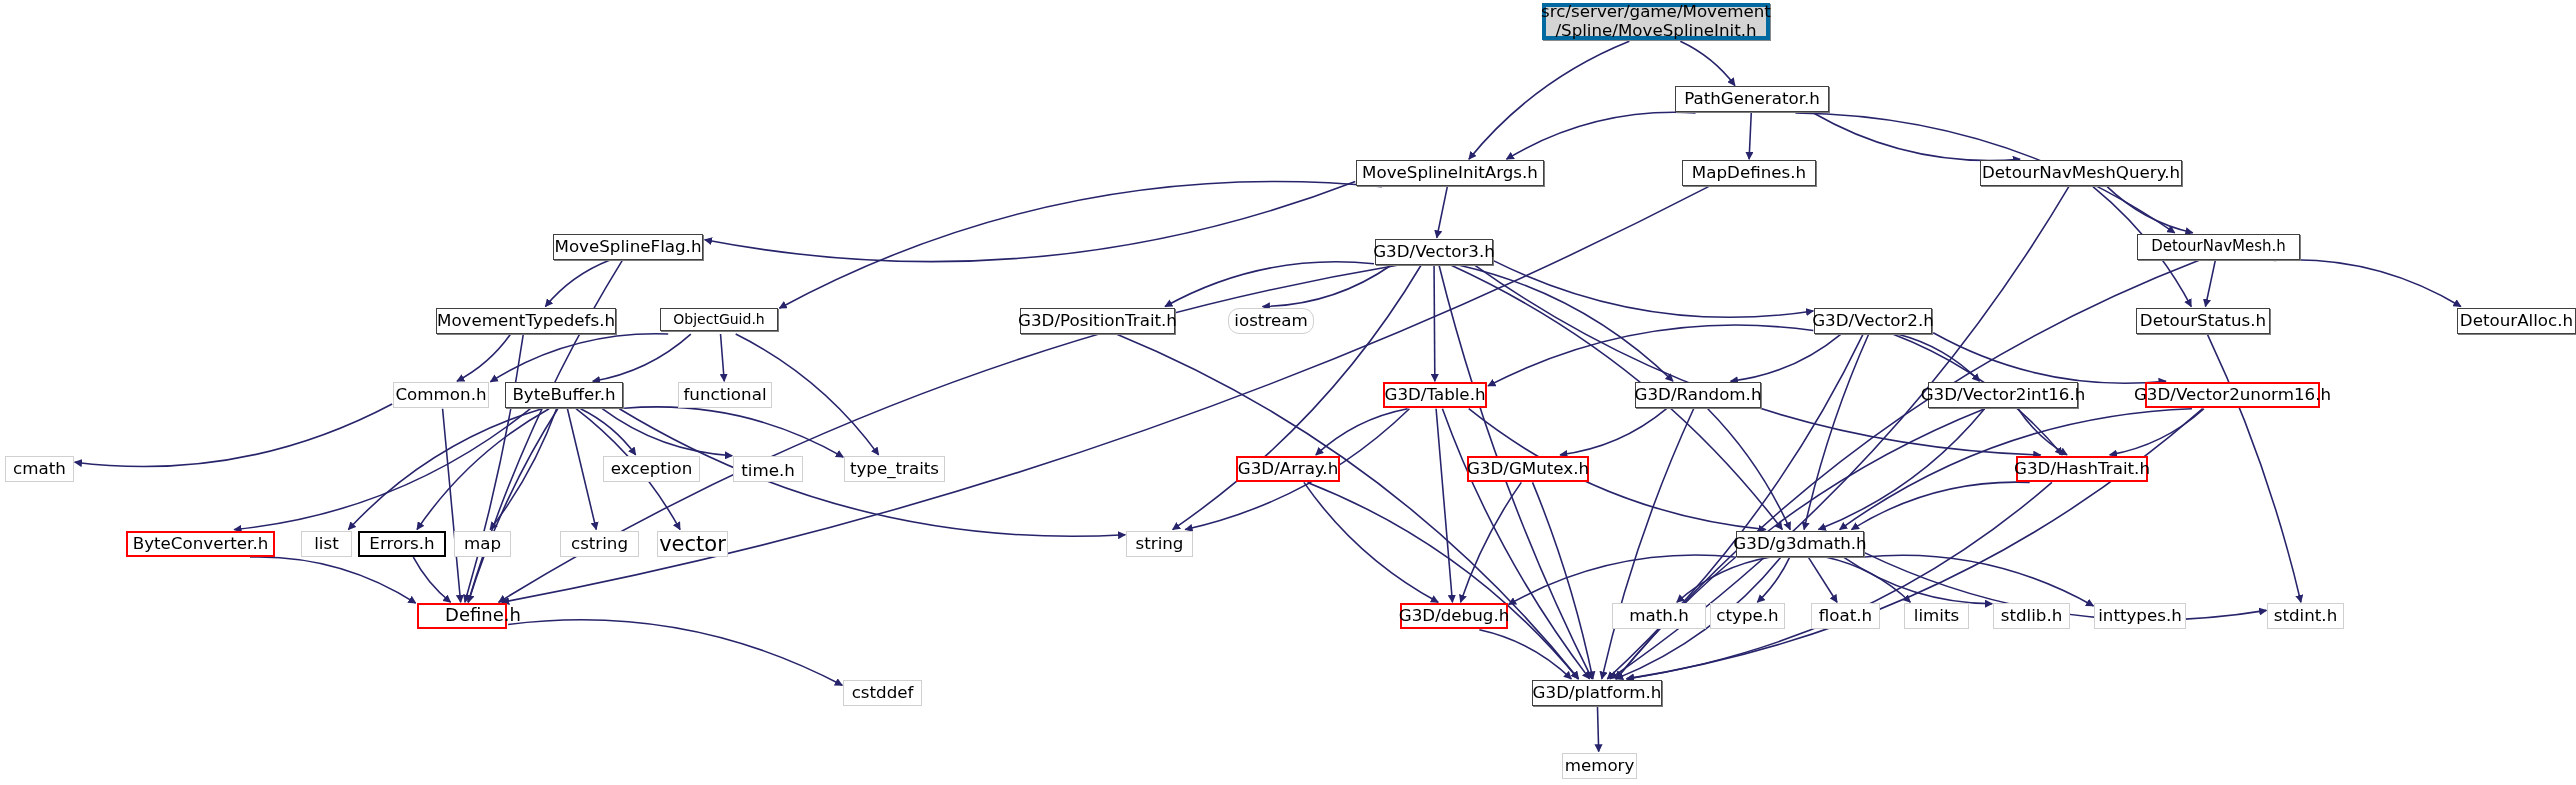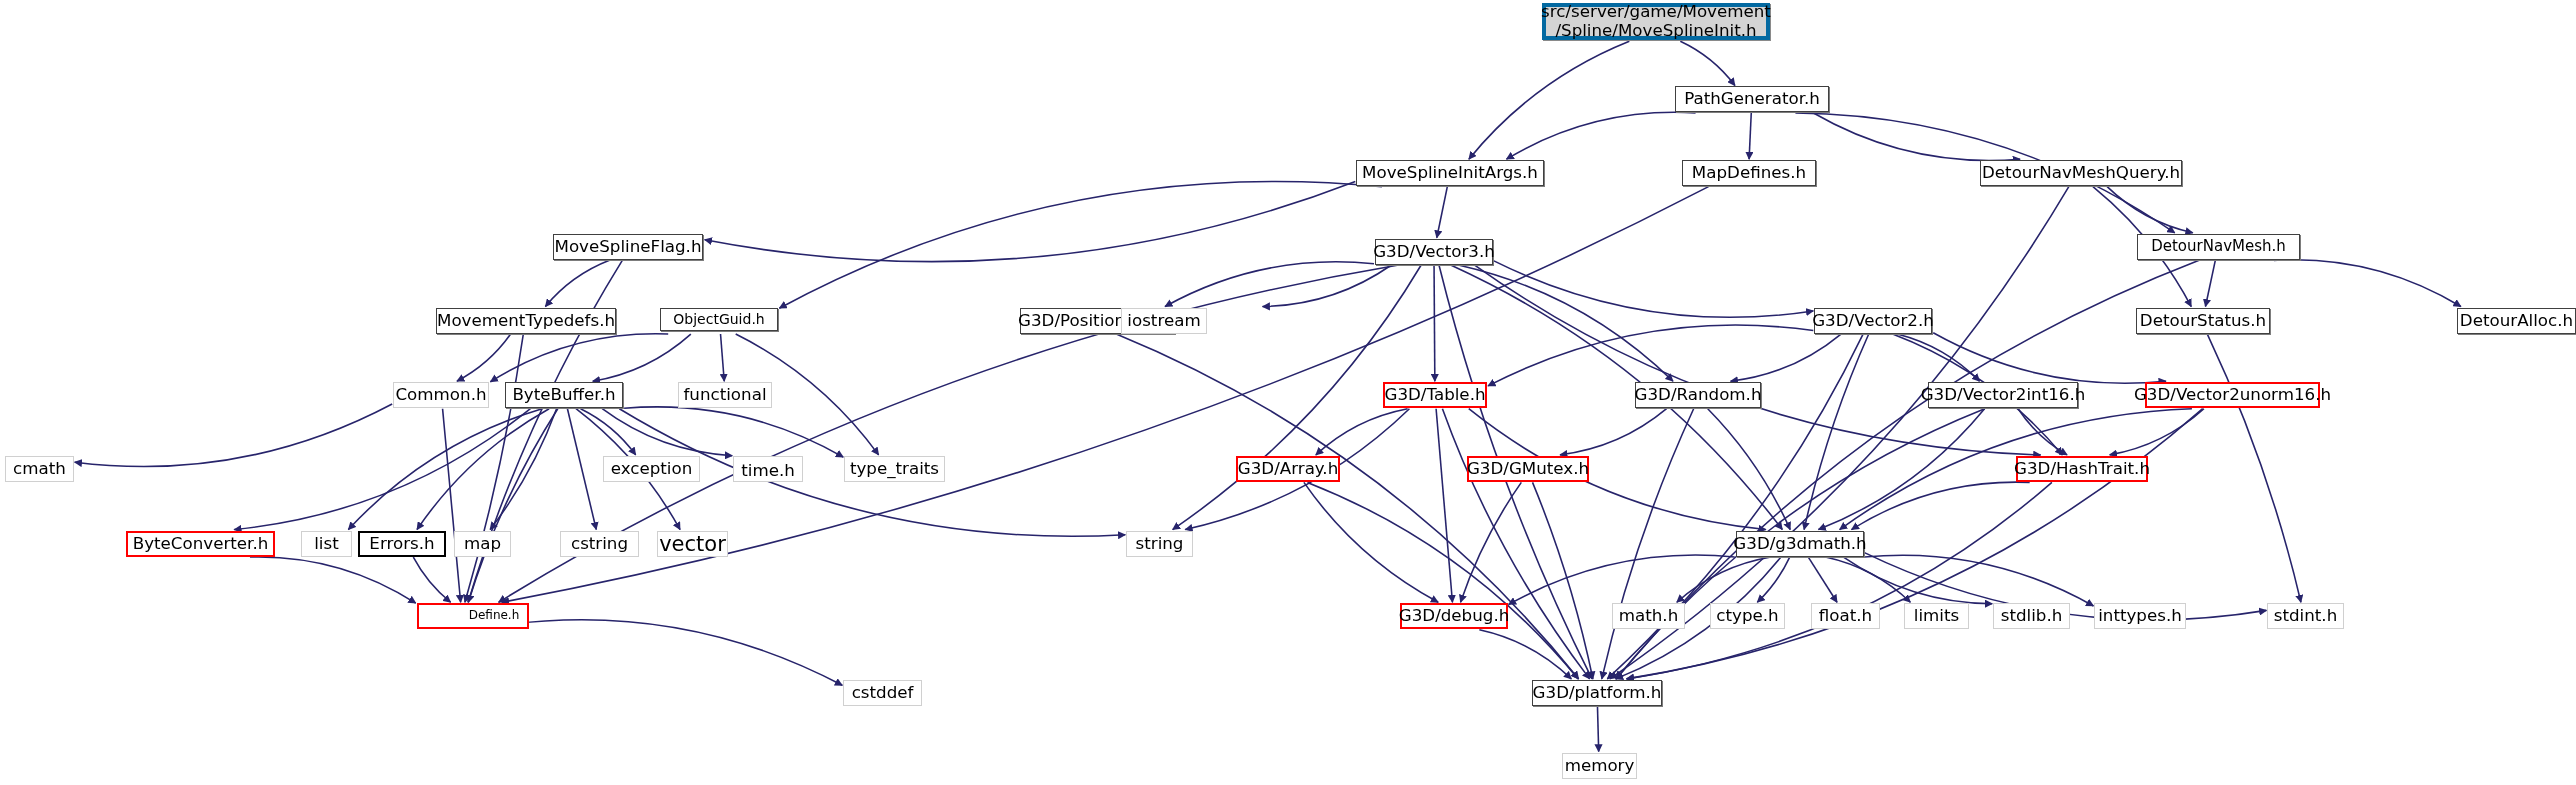--- a/index.html
+++ b/index.html
@@ -125,21 +125,21 @@
       <div class="node b-solid" style="left: 1675px; top: 86px; width: 154px; height: 25.6px; font-size: 16.7px;"><span class="node-label">PathGenerator.h</span></div>
       <div class="node b-solid" style="left: 1356px; top: 160px; width: 188px; height: 25.6px; font-size: 16.7px;"><span class="node-label">MoveSplineInitArgs.h</span></div>
       <div class="node b-solid" style="left: 1682px; top: 160px; width: 134px; height: 25.6px; font-size: 16.7px;"><span class="node-label">MapDefines.h</span></div>
       <div class="node b-solid" style="left: 1980px; top: 160px; width: 202px; height: 25.6px; font-size: 16.7px;"><span class="node-label">DetourNavMeshQuery.h</span></div>
       <div class="node b-solid" style="left: 553px; top: 234px; width: 150px; height: 25.6px; font-size: 16.7px;"><span class="node-label">MoveSplineFlag.h</span></div>
       <div class="node b-solid" style="left: 1375px; top: 239px; width: 118px; height: 25.6px; font-size: 16.7px;"><span class="node-label">G3D/Vector3.h</span></div>
       <div class="node b-solid" style="left: 2137px; top: 234px; width: 163px; height: 25.6px; font-size: 15px;"><span class="node-label">DetourNavMesh.h</span></div>
       <div class="node b-solid" style="left: 436px; top: 308px; width: 180px; height: 25.6px; font-size: 16.7px;"><span class="node-label">MovementTypedefs.h</span></div>
       <div class="node b-solid" style="left: 660px; top: 308px; width: 118px; height: 23px; font-size: 14px;"><span class="node-label">ObjectGuid.h</span></div>
       <div class="node b-solid" style="left: 1020px; top: 308px; width: 155px; height: 25.6px; font-size: 16.7px;"><span class="node-label">G3D/PositionTrait.h</span></div>
-      <div class="node b-gray" style="left: 1121px; top: 308px; width: 86px; height: 25.6px; font-size: 16.7px;"><span class="node-label">iostream</span></div>
+      <div class="node b-gray" style="left: 1228px; top: 308px; width: 86px; height: 25.6px; font-size: 16.7px; border-radius: 11px;"><span class="node-label">iostream</span></div>
       <div class="node b-solid" style="left: 1814px; top: 308px; width: 118px; height: 25.6px; font-size: 16.7px;"><span class="node-label">G3D/Vector2.h</span></div>
       <div class="node b-solid" style="left: 2136px; top: 308px; width: 134px; height: 25.6px; font-size: 16.7px;"><span class="node-label">DetourStatus.h</span></div>
       <div class="node b-solid" style="left: 2457px; top: 308px; width: 119px; height: 25.6px; font-size: 16.7px;"><span class="node-label">DetourAlloc.h</span></div>
       <div class="node b-gray" style="left: 393px; top: 382px; width: 96px; height: 25.6px; font-size: 16.7px;"><span class="node-label">Common.h</span></div>
       <div class="node b-solid" style="left: 505px; top: 382px; width: 118px; height: 25.6px; font-size: 16.7px;"><span class="node-label">ByteBuffer.h</span></div>
       <div class="node b-gray" style="left: 678px; top: 382px; width: 94px; height: 25.6px; font-size: 16.7px;"><span class="node-label">functional</span></div>
       <div class="node b-red" style="left: 1383px; top: 382px; width: 104px; height: 25.6px; font-size: 16.7px;"><span class="node-label">G3D/Table.h</span></div>
       <div class="node b-solid" style="left: 1635px; top: 382px; width: 126px; height: 25.6px; font-size: 16.7px;"><span class="node-label">G3D/Random.h</span></div>
       <div class="node b-solid" style="left: 1928px; top: 382px; width: 150px; height: 25.6px; font-size: 16.7px;"><span class="node-label">G3D/Vector2int16.h</span></div>
       <div class="node b-red" style="left: 2145px; top: 382px; width: 175px; height: 25.6px; font-size: 16.7px;"><span class="node-label">G3D/Vector2unorm16.h</span></div>
@@ -151,23 +151,23 @@
       <div class="node b-red" style="left: 2016px; top: 456px; width: 132px; height: 25.6px; font-size: 16.7px;"><span class="node-label">G3D/HashTrait.h</span></div>
       <div class="node b-gray" style="left: 4.9px; top: 456px; width: 69px; height: 25.6px; font-size: 16.7px;"><span class="node-label">cmath</span></div>
       <div class="node b-red" style="left: 126px; top: 531px; width: 149px; height: 25.6px; font-size: 16.7px;"><span class="node-label">ByteConverter.h</span></div>
       <div class="node b-gray" style="left: 301px; top: 531px; width: 51px; height: 25.6px; font-size: 16.7px;"><span class="node-label">list</span></div>
       <div class="node b-bold" style="left: 358px; top: 531px; width: 88px; height: 25.6px; font-size: 16.7px;"><span class="node-label">Errors.h</span></div>
       <div class="node b-gray" style="left: 454px; top: 531px; width: 57px; height: 25.6px; font-size: 16.7px;"><span class="node-label">map</span></div>
       <div class="node b-gray" style="left: 560px; top: 531px; width: 79px; height: 25.6px; font-size: 16.7px;"><span class="node-label">cstring</span></div>
       <div class="node b-gray" style="left: 657px; top: 531px; width: 71px; height: 25.6px; font-size: 21px;"><span class="node-label">vector</span></div>
       <div class="node b-gray" style="left: 1126px; top: 531px; width: 67px; height: 25.6px; font-size: 16.7px;"><span class="node-label">string</span></div>
       <div class="node b-solid" style="left: 1736px; top: 531px; width: 128px; height: 25.6px; font-size: 16.7px;"><span class="node-label">G3D/g3dmath.h</span></div>
-      <div class="node b-red" style="left: 417px; top: 603px; width: 112px; height: 25.6px; font-size: 12px; padding-left: 42px;"><span class="node-label">Define.h</span></div>
+      <div class="node b-red" style="left: 417px; top: 603px; width: 90px; height: 25.6px; font-size: 18px; padding-left: 42px;"><span class="node-label">Define.h</span></div>
       <div class="node b-red" style="left: 1400px; top: 603px; width: 108px; height: 25.6px; font-size: 16.7px;"><span class="node-label">G3D/debug.h</span></div>
-      <div class="node b-gray" style="left: 1612px; top: 603px; width: 73px; height: 25.6px; font-size: 16.7px; align-items: center;"><span class="node-label">math.h</span></div>
+      <div class="node b-gray" style="left: 1612px; top: 603px; width: 94px; height: 25.6px; font-size: 16.7px; align-items: center;"><span class="node-label">math.h</span></div>
       <div class="node b-gray" style="left: 1710px; top: 603px; width: 75px; height: 25.6px; font-size: 16.7px;"><span class="node-label">ctype.h</span></div>
       <div class="node b-gray" style="left: 1811px; top: 603px; width: 69px; height: 25.6px; font-size: 16.7px;"><span class="node-label">float.h</span></div>
       <div class="node b-gray" style="left: 1904px; top: 603px; width: 65px; height: 25.6px; font-size: 16.7px;"><span class="node-label">limits</span></div>
       <div class="node b-gray" style="left: 1993px; top: 603px; width: 77px; height: 25.6px; font-size: 16.7px;"><span class="node-label">stdlib.h</span></div>
       <div class="node b-gray" style="left: 2094px; top: 603px; width: 92px; height: 25.6px; font-size: 16.7px;"><span class="node-label">inttypes.h</span></div>
       <div class="node b-gray" style="left: 2267px; top: 603px; width: 77px; height: 25.6px; font-size: 16.7px; text-align: right;"><span class="node-label">stdint.h</span></div>
       <div class="node b-gray" style="left: 843px; top: 680px; width: 79px; height: 25.6px; font-size: 16.7px;"><span class="node-label">cstddef</span></div>
       <div class="node b-solid" style="left: 1532px; top: 680px; width: 130px; height: 25.6px; font-size: 16.7px;"><span class="node-label">G3D/platform.h</span></div>
       <div class="node b-gray" style="left: 1562px; top: 753px; width: 75px; height: 25.6px; font-size: 16.7px;"><span class="node-label">memory</span></div>
     </div>

